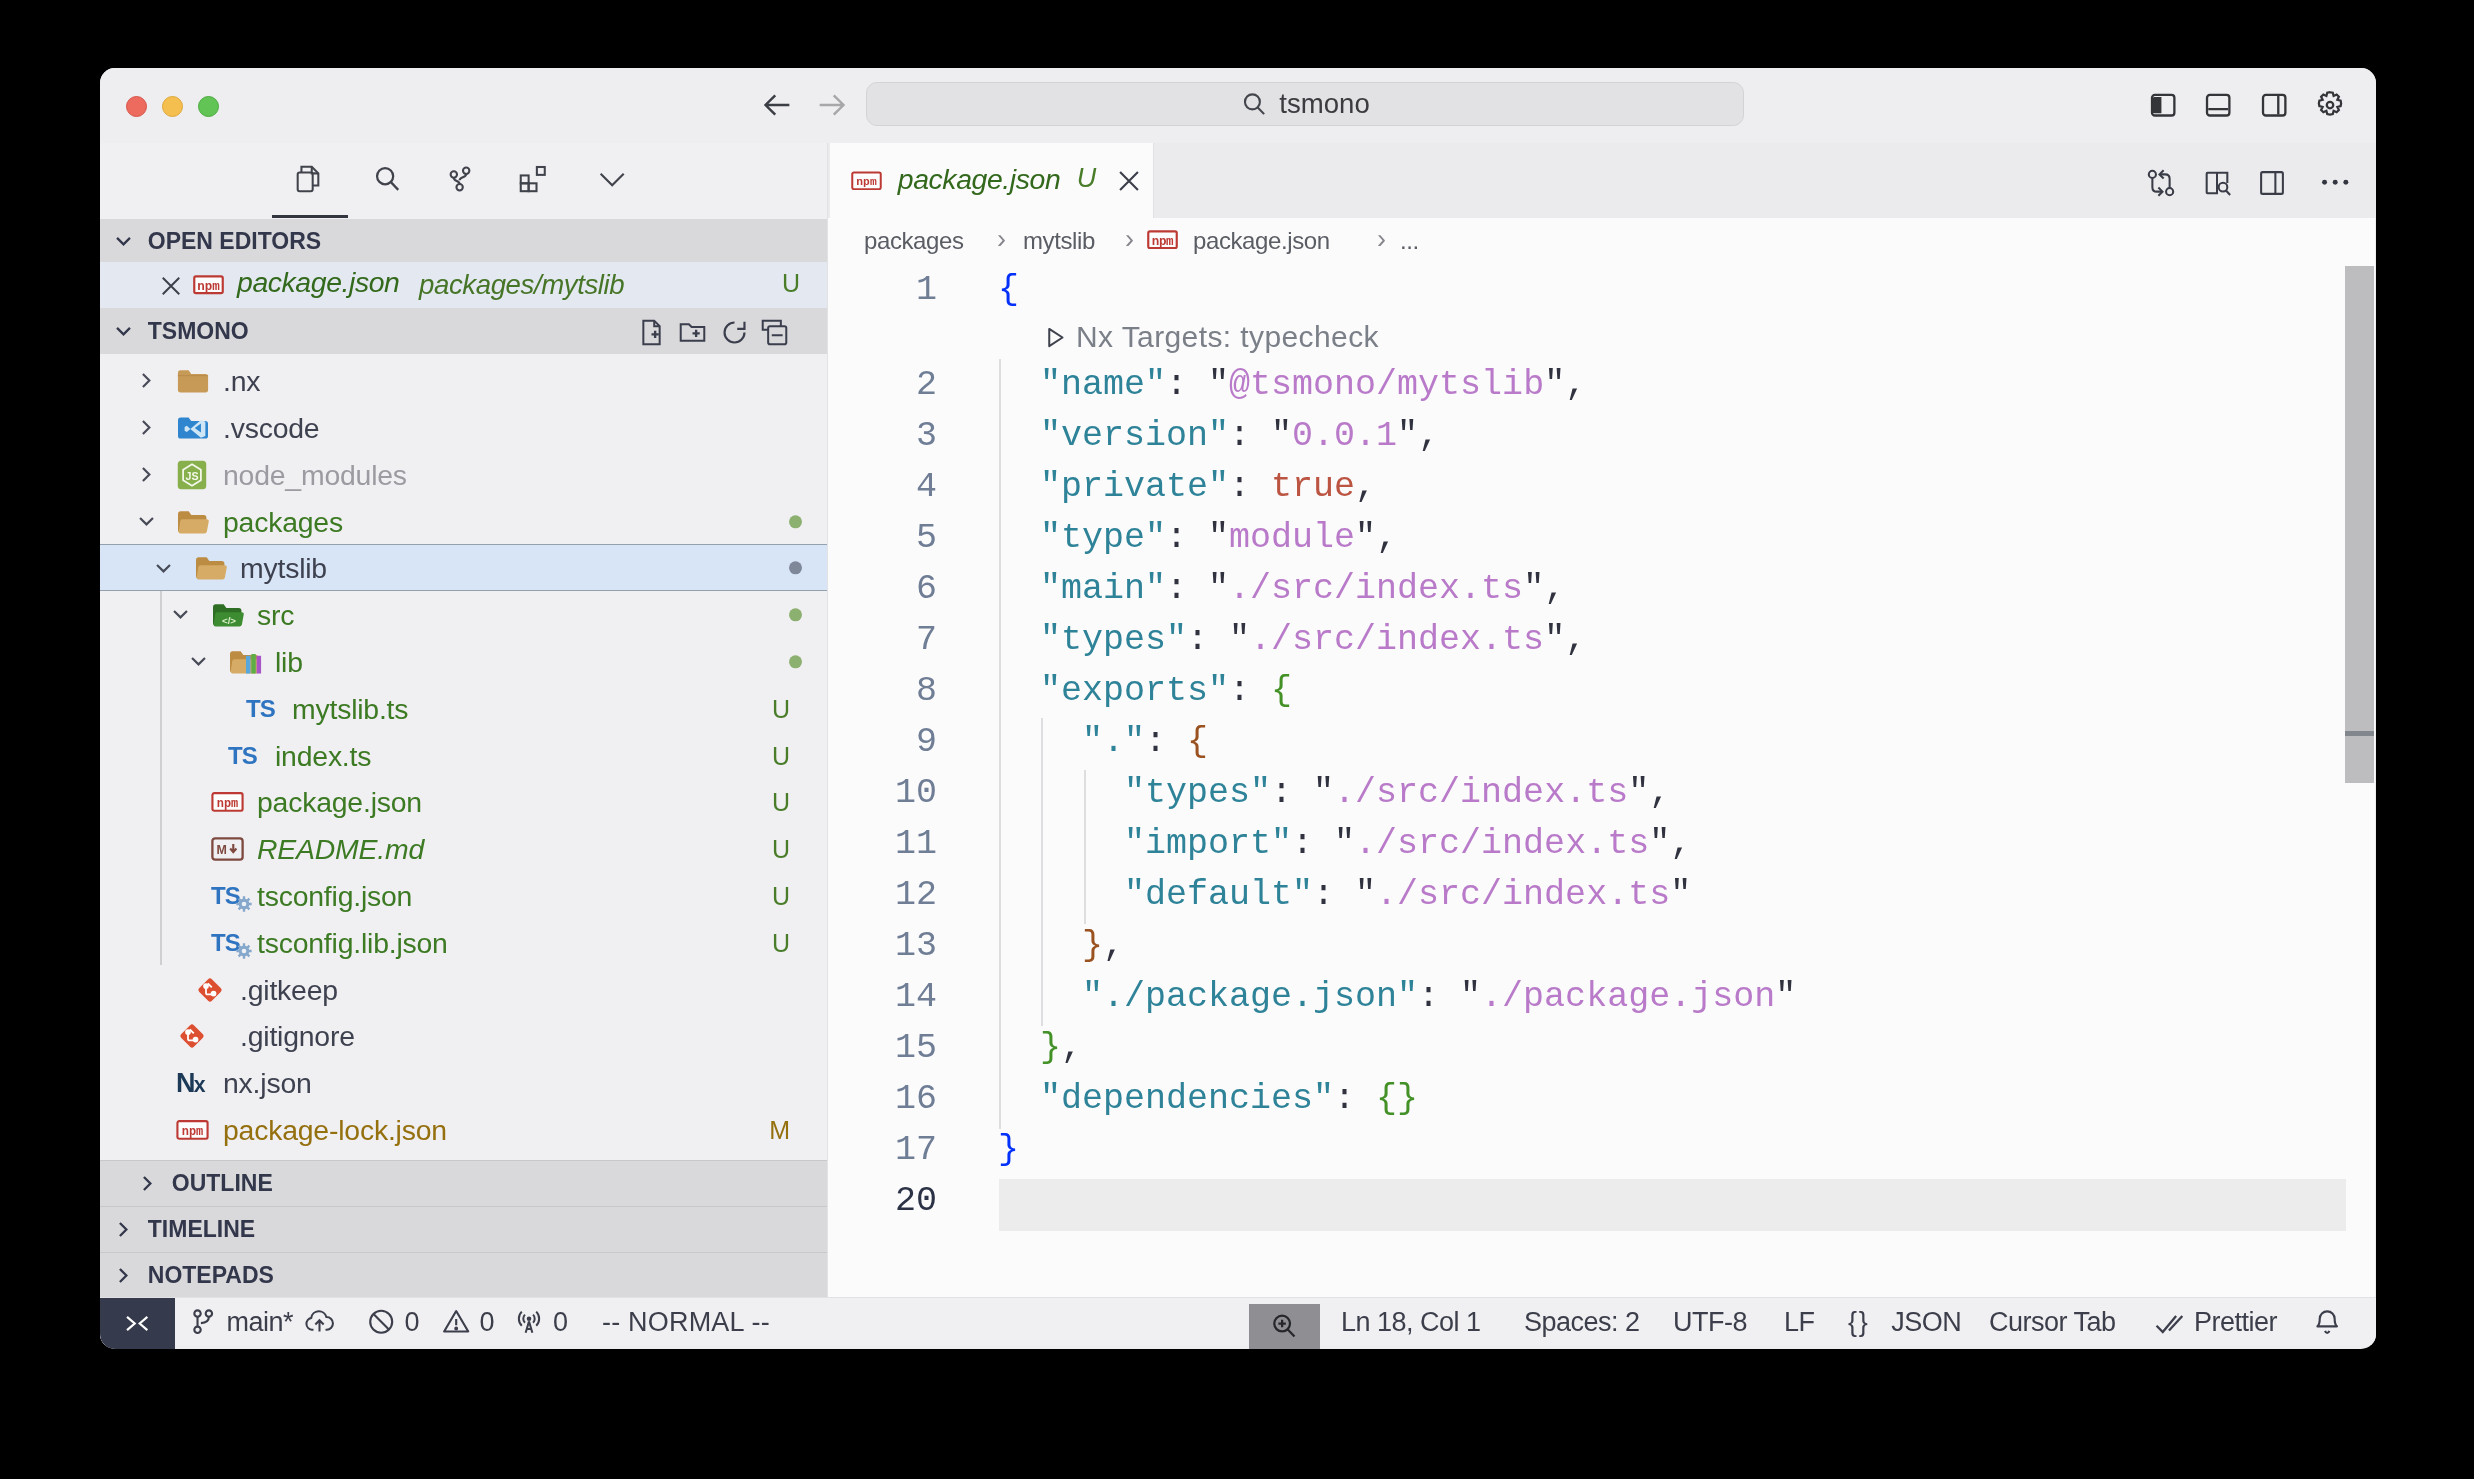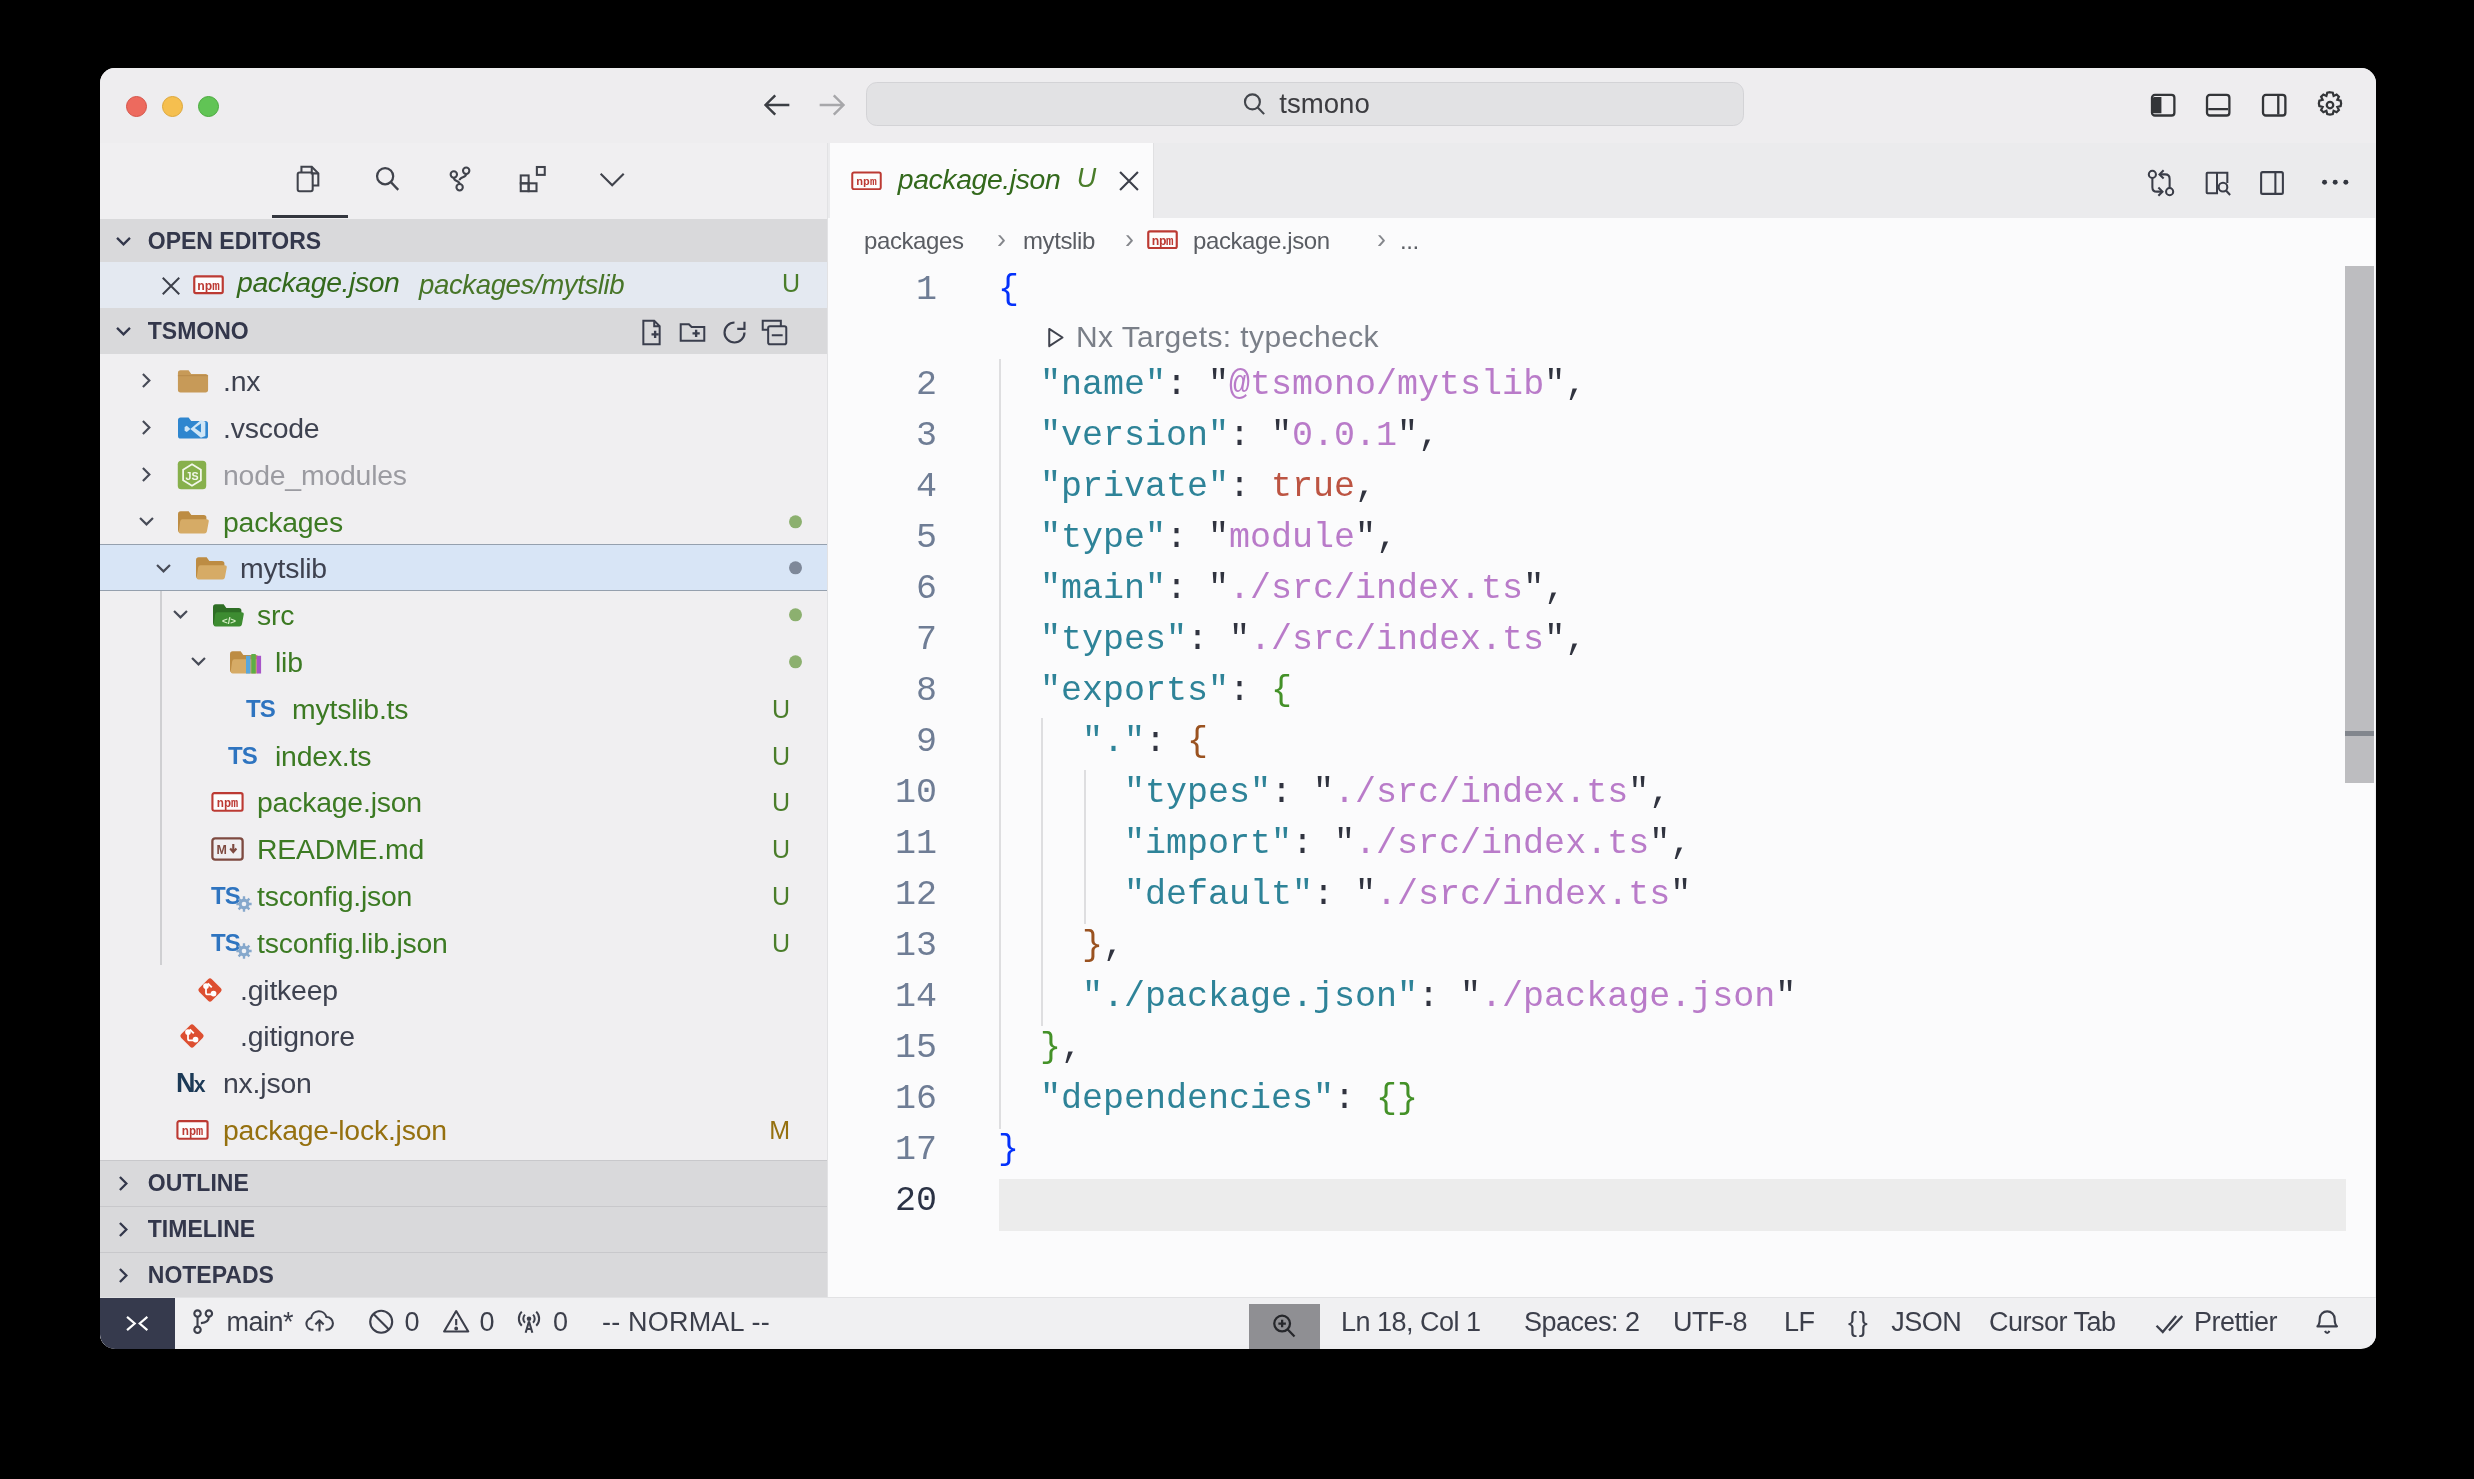--- a/index.html
+++ b/index.html
@@ -276,21 +276,21 @@
           </svg>
           <span class="rlabel green" style="left:157px;">package.json</span>
           <span class="badge" style="color:#4a7d2a;">U</span>
         </div>
     <div class="row" style="top:682px;">
           <svg class="abs ti" style="left:111px;" width="33" height="24" viewBox="0 0 37 27">
             <rect x="1.5" y="1.5" width="34" height="24" rx="3" fill="none" stroke="#7e4a40" stroke-width="2.6"></rect>
             <text x="12" y="19.5" text-anchor="middle" font-family="Liberation Sans" font-weight="bold" font-size="14" fill="#7e4a40">M</text>
             <path d="M25 8 v8 M21.5 13 l3.5 4 3.5-4" fill="none" stroke="#7e4a40" stroke-width="2.4"></path>
           </svg>
-          <span class="rlabel green" style="left:157px;">README.md</span>
+          <span class="rlabel green" style="left:157px;font-style:italic;">README.md</span>
           <span class="badge" style="color:#4a7d2a;">U</span>
         </div>
     <div class="row" style="top:729px;">
           <span class="abs ti" style="left:111px; font-weight:bold; font-size:24px; color:#2e74c0; letter-spacing:-0.9px;">TS</span>
           <svg class="abs" style="left:135px; top:23px;" width="18" height="18" viewBox="0 0 20 20">
             <circle cx="10" cy="10" r="6" fill="#86a8cc"></circle>
             <g stroke="#86a8cc" stroke-width="2.6">
               <path d="M10 1.5 V18.5 M1.5 10 H18.5 M4 4 L16 16 M16 4 L4 16"></path>
             </g>
             <circle cx="10" cy="10" r="2.6" fill="#eef1f6"></circle>
@@ -341,21 +341,21 @@
     <div class="row" style="top:963px;">
           <svg class="abs ti" style="left:76px;" width="33" height="20.4" viewBox="0 0 37 23">
             <rect x="1.5" y="1.5" width="34" height="20" rx="2" fill="#fdfdfd" stroke="#bc3a33" stroke-width="2.4"></rect>
             <text x="18.5" y="17" text-anchor="middle" font-family="Liberation Mono" font-weight="bold" font-size="13.5" fill="#bc3a33">npm</text>
           </svg>
           <span class="rlabel gold" style="left:123px;">package-lock.json</span>
           <span class="badge" style="color:#95700f;">M</span>
         </div>
     </div>
 
-    <div class="shead" style="top:1017px; border-top:1.8px solid #c8c8cb;"><svg class="chev" width="23" height="23" viewBox="0 0 16 16" fill="none" stroke="#33374b" stroke-width="1.6">
+    <div class="shead" style="top:1017px; border-top:1.8px solid #c8c8cb;padding-left:24px;"><svg class="chev" width="23" height="23" viewBox="0 0 16 16" fill="none" stroke="#33374b" stroke-width="1.6">
           <path d="M5.5 3.5 L10 8 L5.5 12.5"></path>
         </svg>OUTLINE</div>
     <div class="shead" style="top:1109px; height:45px; border-top:1.8px solid #c8c8cb;"><svg class="chev" width="23" height="23" viewBox="0 0 16 16" fill="none" stroke="#33374b" stroke-width="1.6">
           <path d="M5.5 3.5 L10 8 L5.5 12.5"></path>
         </svg>NOTEPADS</div>
     <div class="shead" style="top:1063px; border-top:1.8px solid #c8c8cb;"><svg class="chev" width="23" height="23" viewBox="0 0 16 16" fill="none" stroke="#33374b" stroke-width="1.6">
           <path d="M5.5 3.5 L10 8 L5.5 12.5"></path>
         </svg>TIMELINE</div>
   </div>
   <div id="editor">

